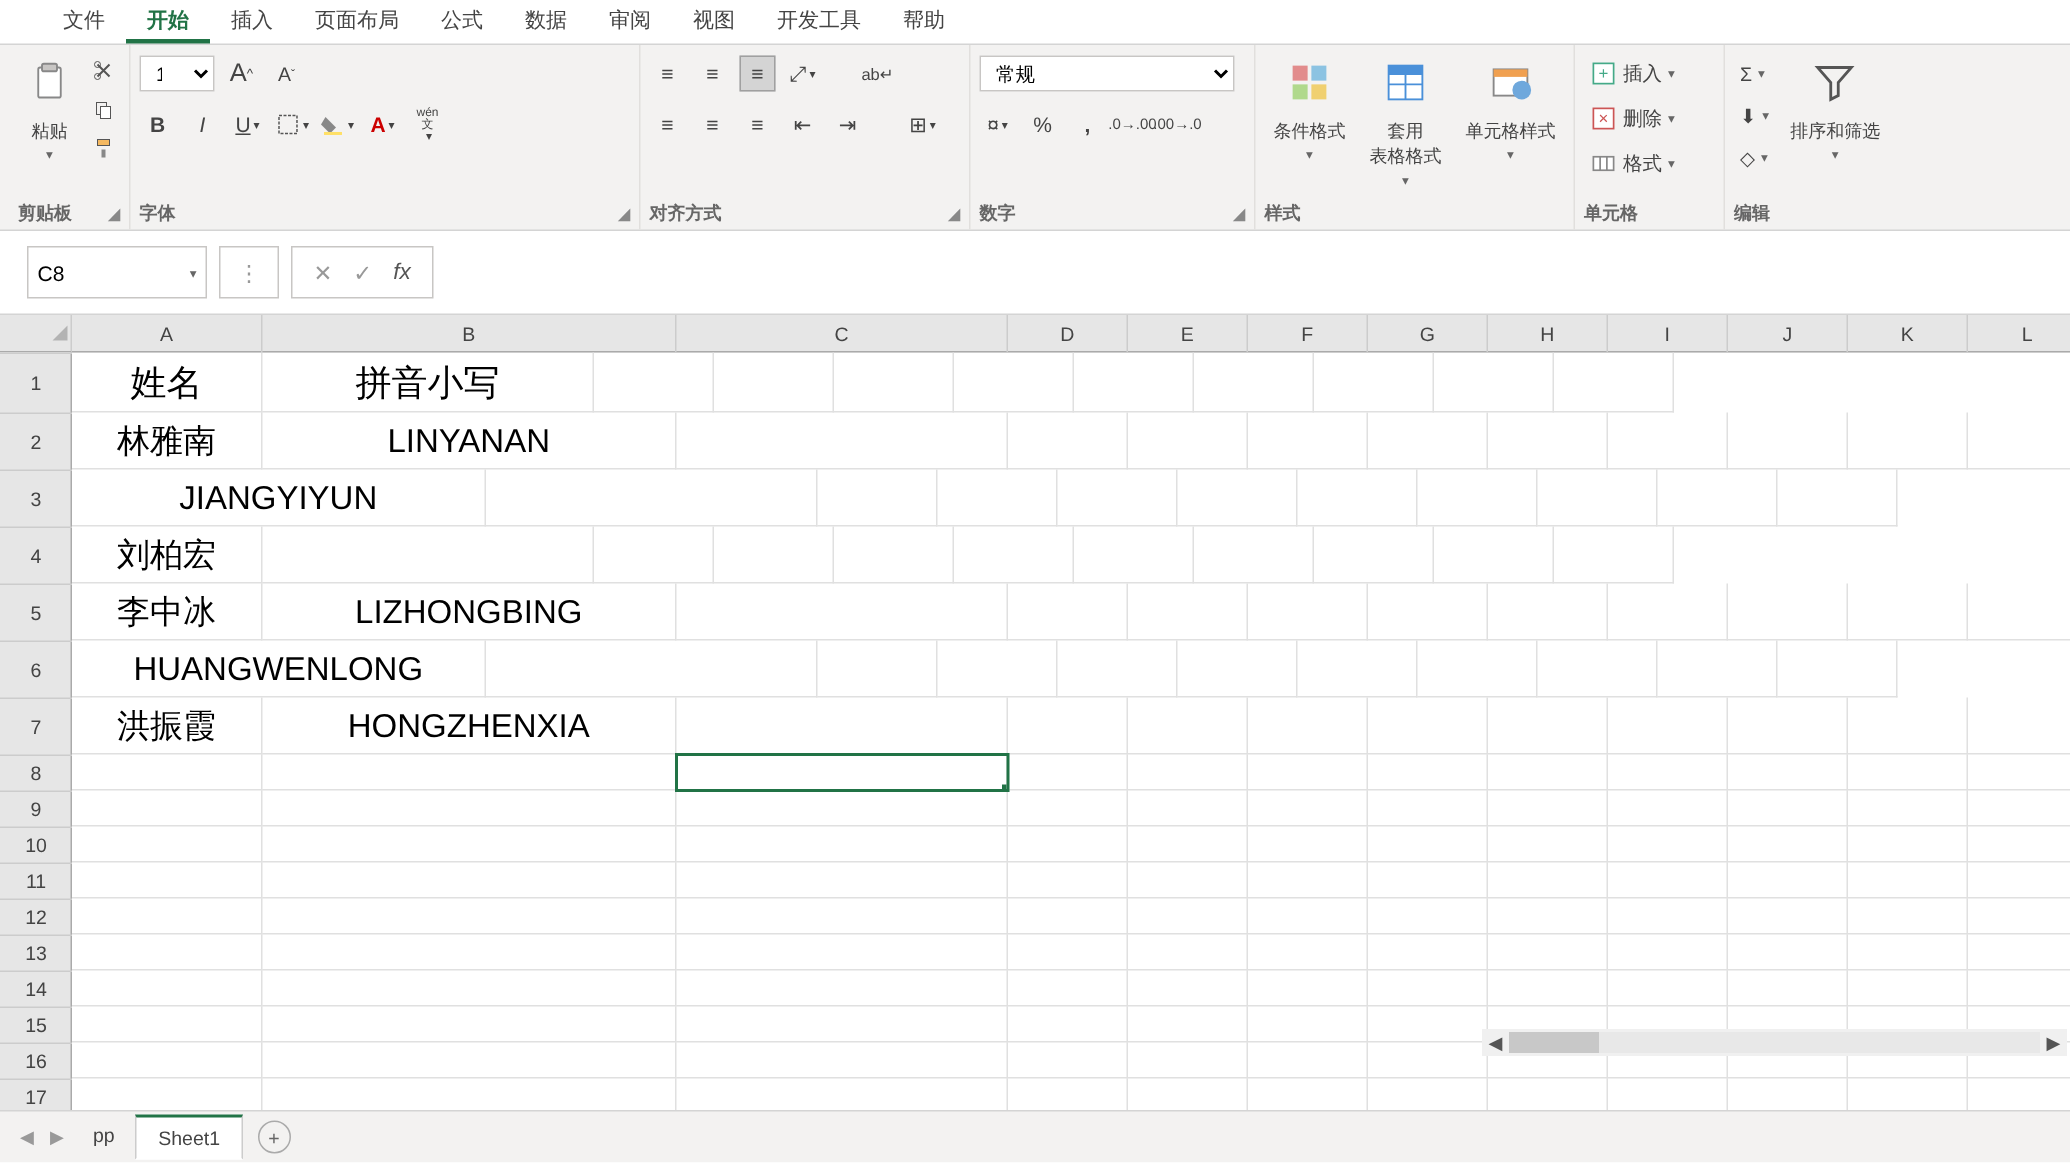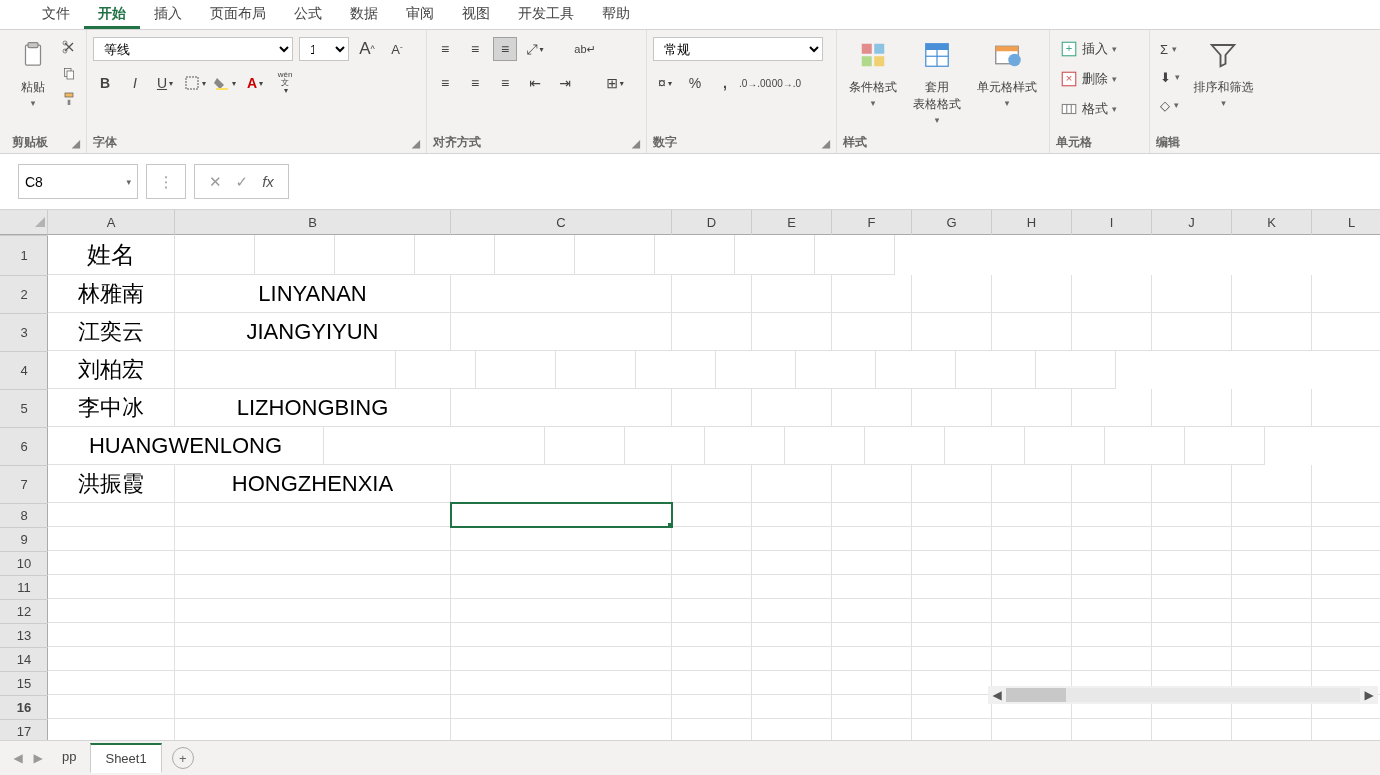--- a/index.html
+++ b/index.html
@@ -118,21 +118,20 @@
             </svg>
           </div>
       </div>
     </div>
     <div class="ribbon-group-label"><span>剪贴板</span><span class="launcher">◢</span></div>
   </div>
 
   <div class="ribbon-group" style="min-width:340px">
     <div class="ribbon-group-body" style="flex-direction:column; gap:8px;">
       <div class="row-line">
-        <select class="font-sel name"><option>等线</option></select>
         <select class="font-sel size"><option>11</option></select>
         <div class="fmt-btn" style="font-size:17px">A<span style="font-size:9px;vertical-align:super">^</span></div>
         <div class="fmt-btn" style="font-size:13px">A<span style="font-size:8px;vertical-align:super">ˇ</span></div>
       </div>
       <div class="row-line">
         <div class="fmt-btn">
             <b>B</b>
           </div>
         <div class="fmt-btn">
             <i>I</i>
@@ -333,26 +332,27 @@
       <div class="row-h" style="height: 38px;">6</div>
       <div class="row-h" style="height: 38px;">7</div>
       <div class="row-h" style="height: 24px;">8</div>
       <div class="row-h" style="height: 24px;">9</div>
       <div class="row-h" style="height: 24px;">10</div>
       <div class="row-h" style="height: 24px;">11</div>
       <div class="row-h" style="height: 24px;">12</div>
       <div class="row-h" style="height: 24px;">13</div>
       <div class="row-h" style="height: 24px;">14</div>
       <div class="row-h" style="height: 24px;">15</div>
-      <div class="row-h" style="height: 24px; font-weight: bold;">16</div>
+      <div class="row-h" style="height: 24px;">16</div>
       <div class="row-h" style="height: 24px;">17</div>
     </div>
   <div class="cells" id="cells">
       <div class="cell-row row1">
         <div class="cell" style="width: 127px; height: 40px;">姓名</div>
+        <div class="cell" style="width: 221px; height: 40px;">拼音小写</div>
         <div class="cell" style="width: 80px; height: 40px;"></div>
         <div class="cell" style="width: 80px; height: 40px;"></div>
         <div class="cell" style="width: 80px; height: 40px;"></div>
         <div class="cell" style="width: 80px; height: 40px;"></div>
         <div class="cell" style="width: 80px; height: 40px;"></div>
         <div class="cell" style="width: 80px; height: 40px;"></div>
         <div class="cell" style="width: 80px; height: 40px;"></div>
         <div class="cell" style="width: 80px; height: 40px;"></div>
         <div class="cell" style="width: 80px; height: 40px;"></div>
       </div>
@@ -364,21 +364,20 @@
         <div class="cell" style="width: 80px; height: 38px;"></div>
         <div class="cell" style="width: 80px; height: 38px;"></div>
         <div class="cell" style="width: 80px; height: 38px;"></div>
         <div class="cell" style="width: 80px; height: 38px;"></div>
         <div class="cell" style="width: 80px; height: 38px;"></div>
         <div class="cell" style="width: 80px; height: 38px;"></div>
         <div class="cell" style="width: 80px; height: 38px;"></div>
         <div class="cell" style="width: 80px; height: 38px;"></div>
       </div>
       <div class="cell-row">
-        <div class="cell" style="width: 127px; height: 38px;">江奕云</div>
         <div class="cell" style="width: 276px; height: 38px;">JIANGYIYUN</div>
         <div class="cell" style="width: 221px; height: 38px;"></div>
         <div class="cell" style="width: 80px; height: 38px;"></div>
         <div class="cell" style="width: 80px; height: 38px;"></div>
         <div class="cell" style="width: 80px; height: 38px;"></div>
         <div class="cell" style="width: 80px; height: 38px;"></div>
         <div class="cell" style="width: 80px; height: 38px;"></div>
         <div class="cell" style="width: 80px; height: 38px;"></div>
         <div class="cell" style="width: 80px; height: 38px;"></div>
         <div class="cell" style="width: 80px; height: 38px;"></div>

